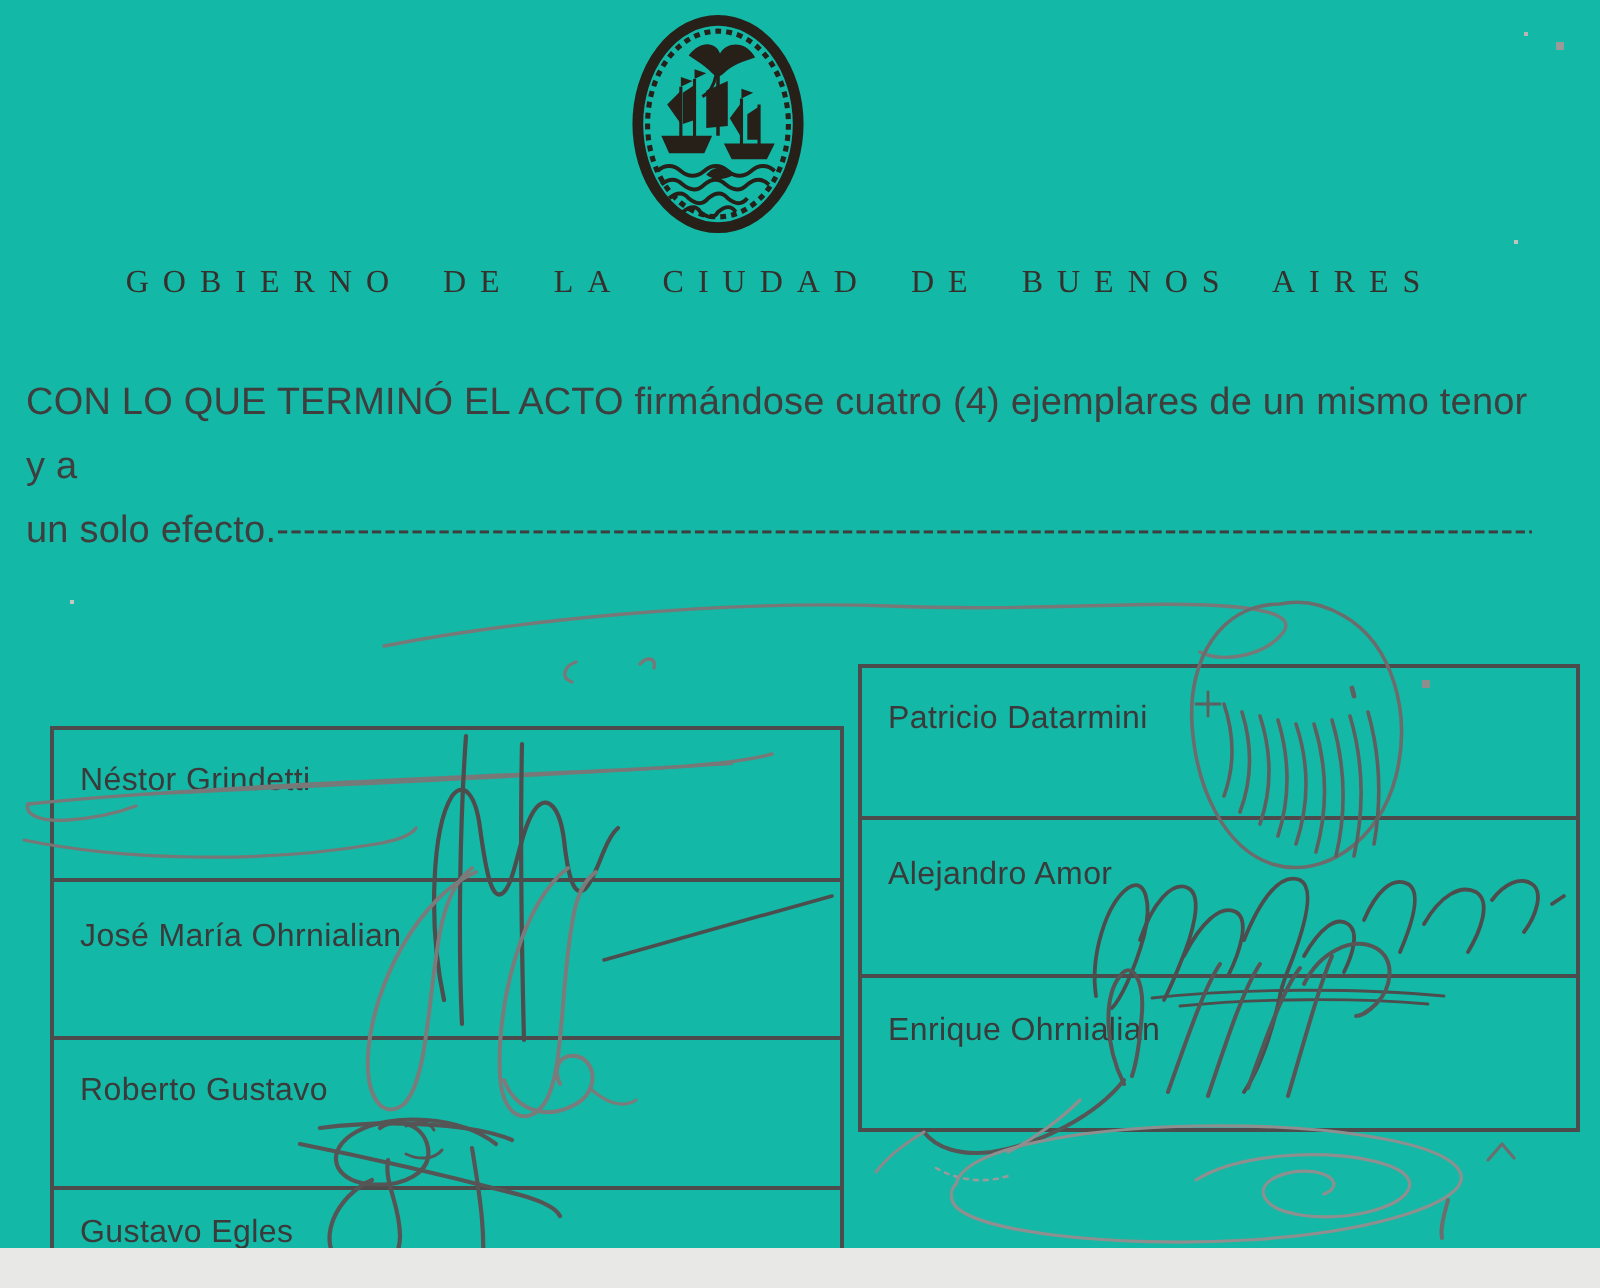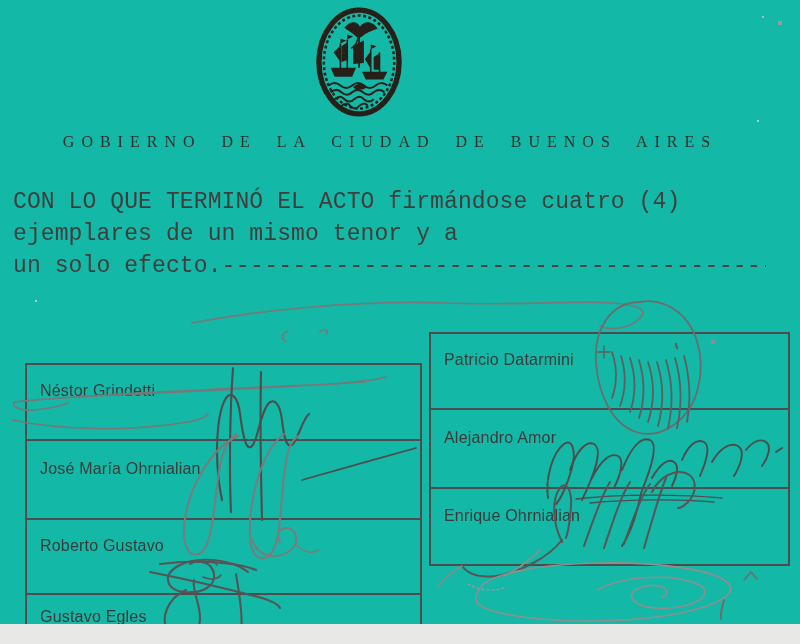--- a/index.html
+++ b/index.html
@@ -11,21 +11,21 @@
   
   .seal{position:absolute;left:315px;top:6px;width:88px;height:112px;}
   .org-title{
     position:absolute;top:133px;left:0;width:780px;text-align:center;
     font-family:"Liberation Serif",serif;font-size:16px;color:#35302b;
     letter-spacing:7px;word-spacing:9px;white-space:nowrap;
   }
   
   .paragraph{
     position:absolute;top:186px;left:13px;right:34px;
-    font-size:23px;line-height:32px;color:#3e3e3e;letter-spacing:.1px;font-family:Liberation Mono, monospace;
+    font-size:19px;line-height:32px;color:#3e3e3e;letter-spacing:.1px;
   }
   .p-line2{display:flex;}
   .dash-fill{flex:1;overflow:hidden;white-space:nowrap;letter-spacing:.4px;}
   
   .sig-col{position:absolute;top:332px;border:2px solid #4c4c4c;background:transparent;}
   .sig-col.left{left:25px;width:393px;margin-top:31px;}
   .sig-col.right{left:429px;width:357px;text-align:right;}
   .sig-cell{
     box-sizing:border-box;border-bottom:2px solid #4c4c4c;
     display:flex;align-items:center;padding-left:13px;

